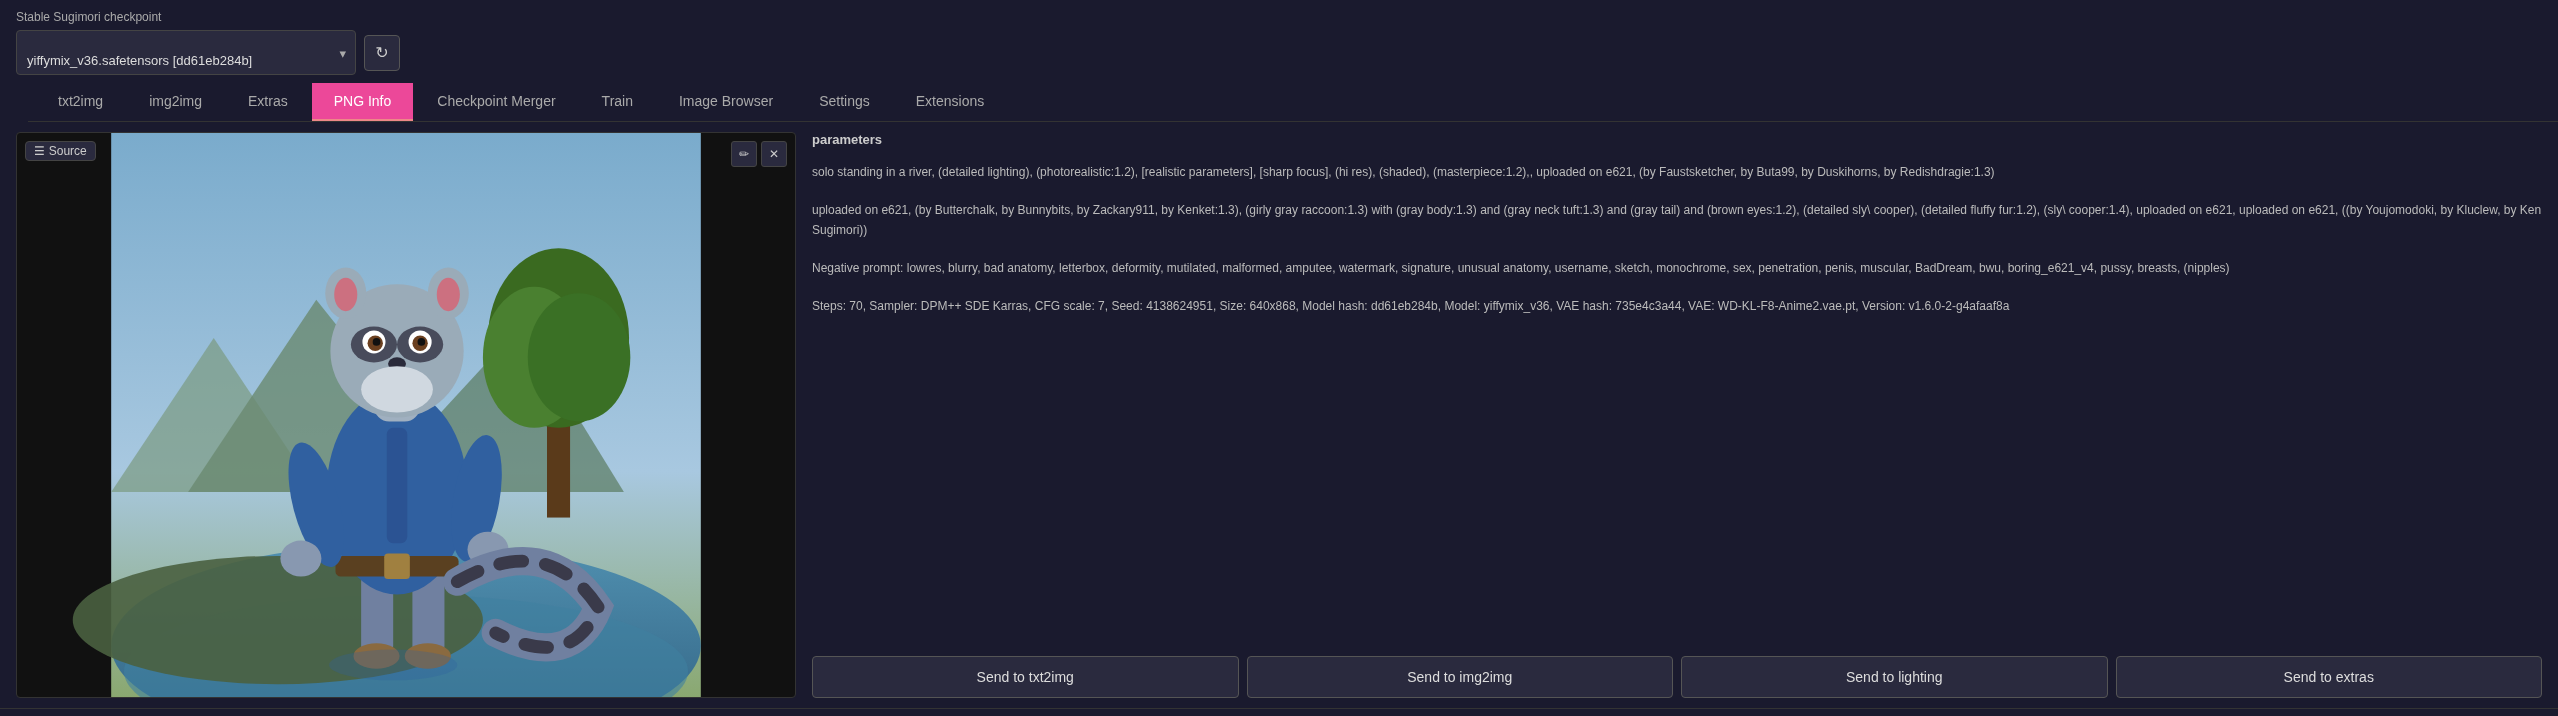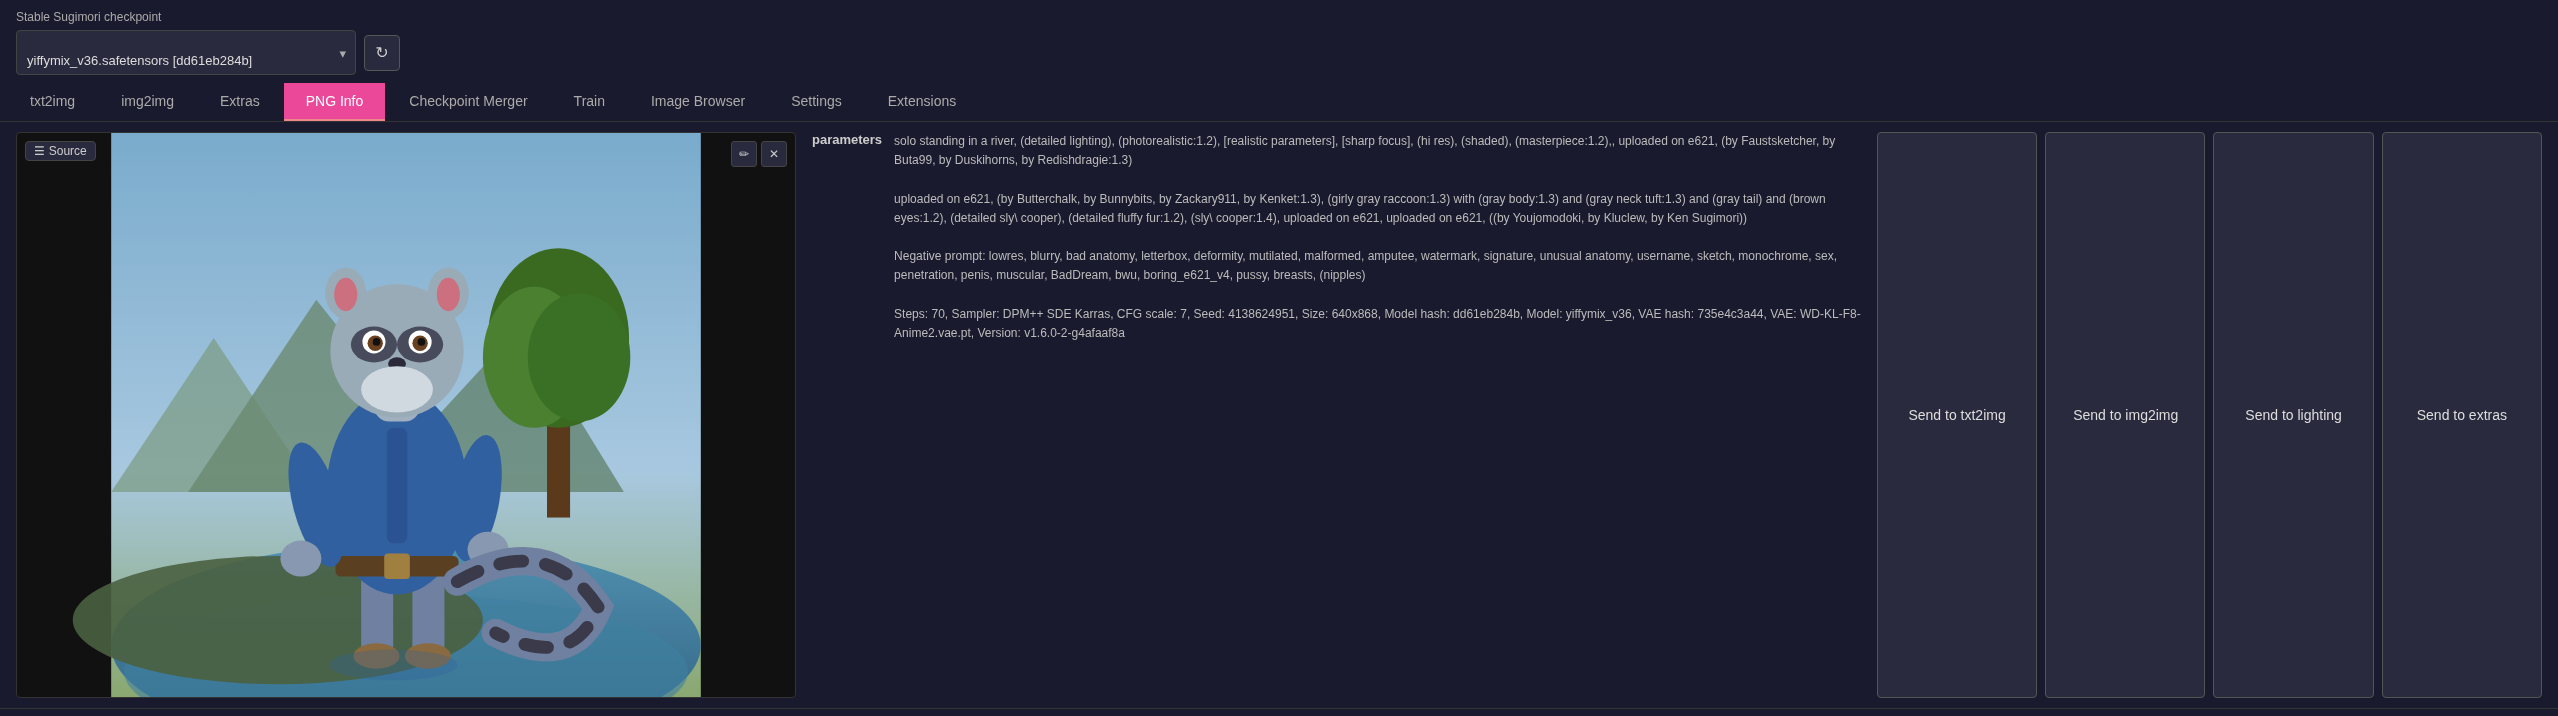--- a/index.html
+++ b/index.html
@@ -66,20 +66,21 @@
       font-size: 16px;
     }
 
     
     .nav-tabs {
       display: flex;
       background: #1a1a2e;
       padding: 0 8px;
       border-bottom: 1px solid #333;
       gap: 2px;
+      margin-left: 28px;
     }
     .nav-tab {
       padding: 10px 22px;
       cursor: pointer;
       color: #aaa;
       font-size: 14px;
       border-bottom: 2px solid transparent;
       transition: color 0.2s;
       white-space: nowrap;
     }
@@ -146,21 +147,21 @@
       align-items: center;
       justify-content: center;
       color: #ccc;
       font-size: 12px;
     }
 
     
     .params-panel {
       flex: 1;
       display: flex;
-      flex-direction: row;
+      flex-direction: column;
       gap: 12px;
     }
     .params-title {
       font-size: 13px;
       font-weight: bold;
       color: #ccc;
       margin-bottom: 4px;
     }
     .params-text {
       font-size: 12px;

